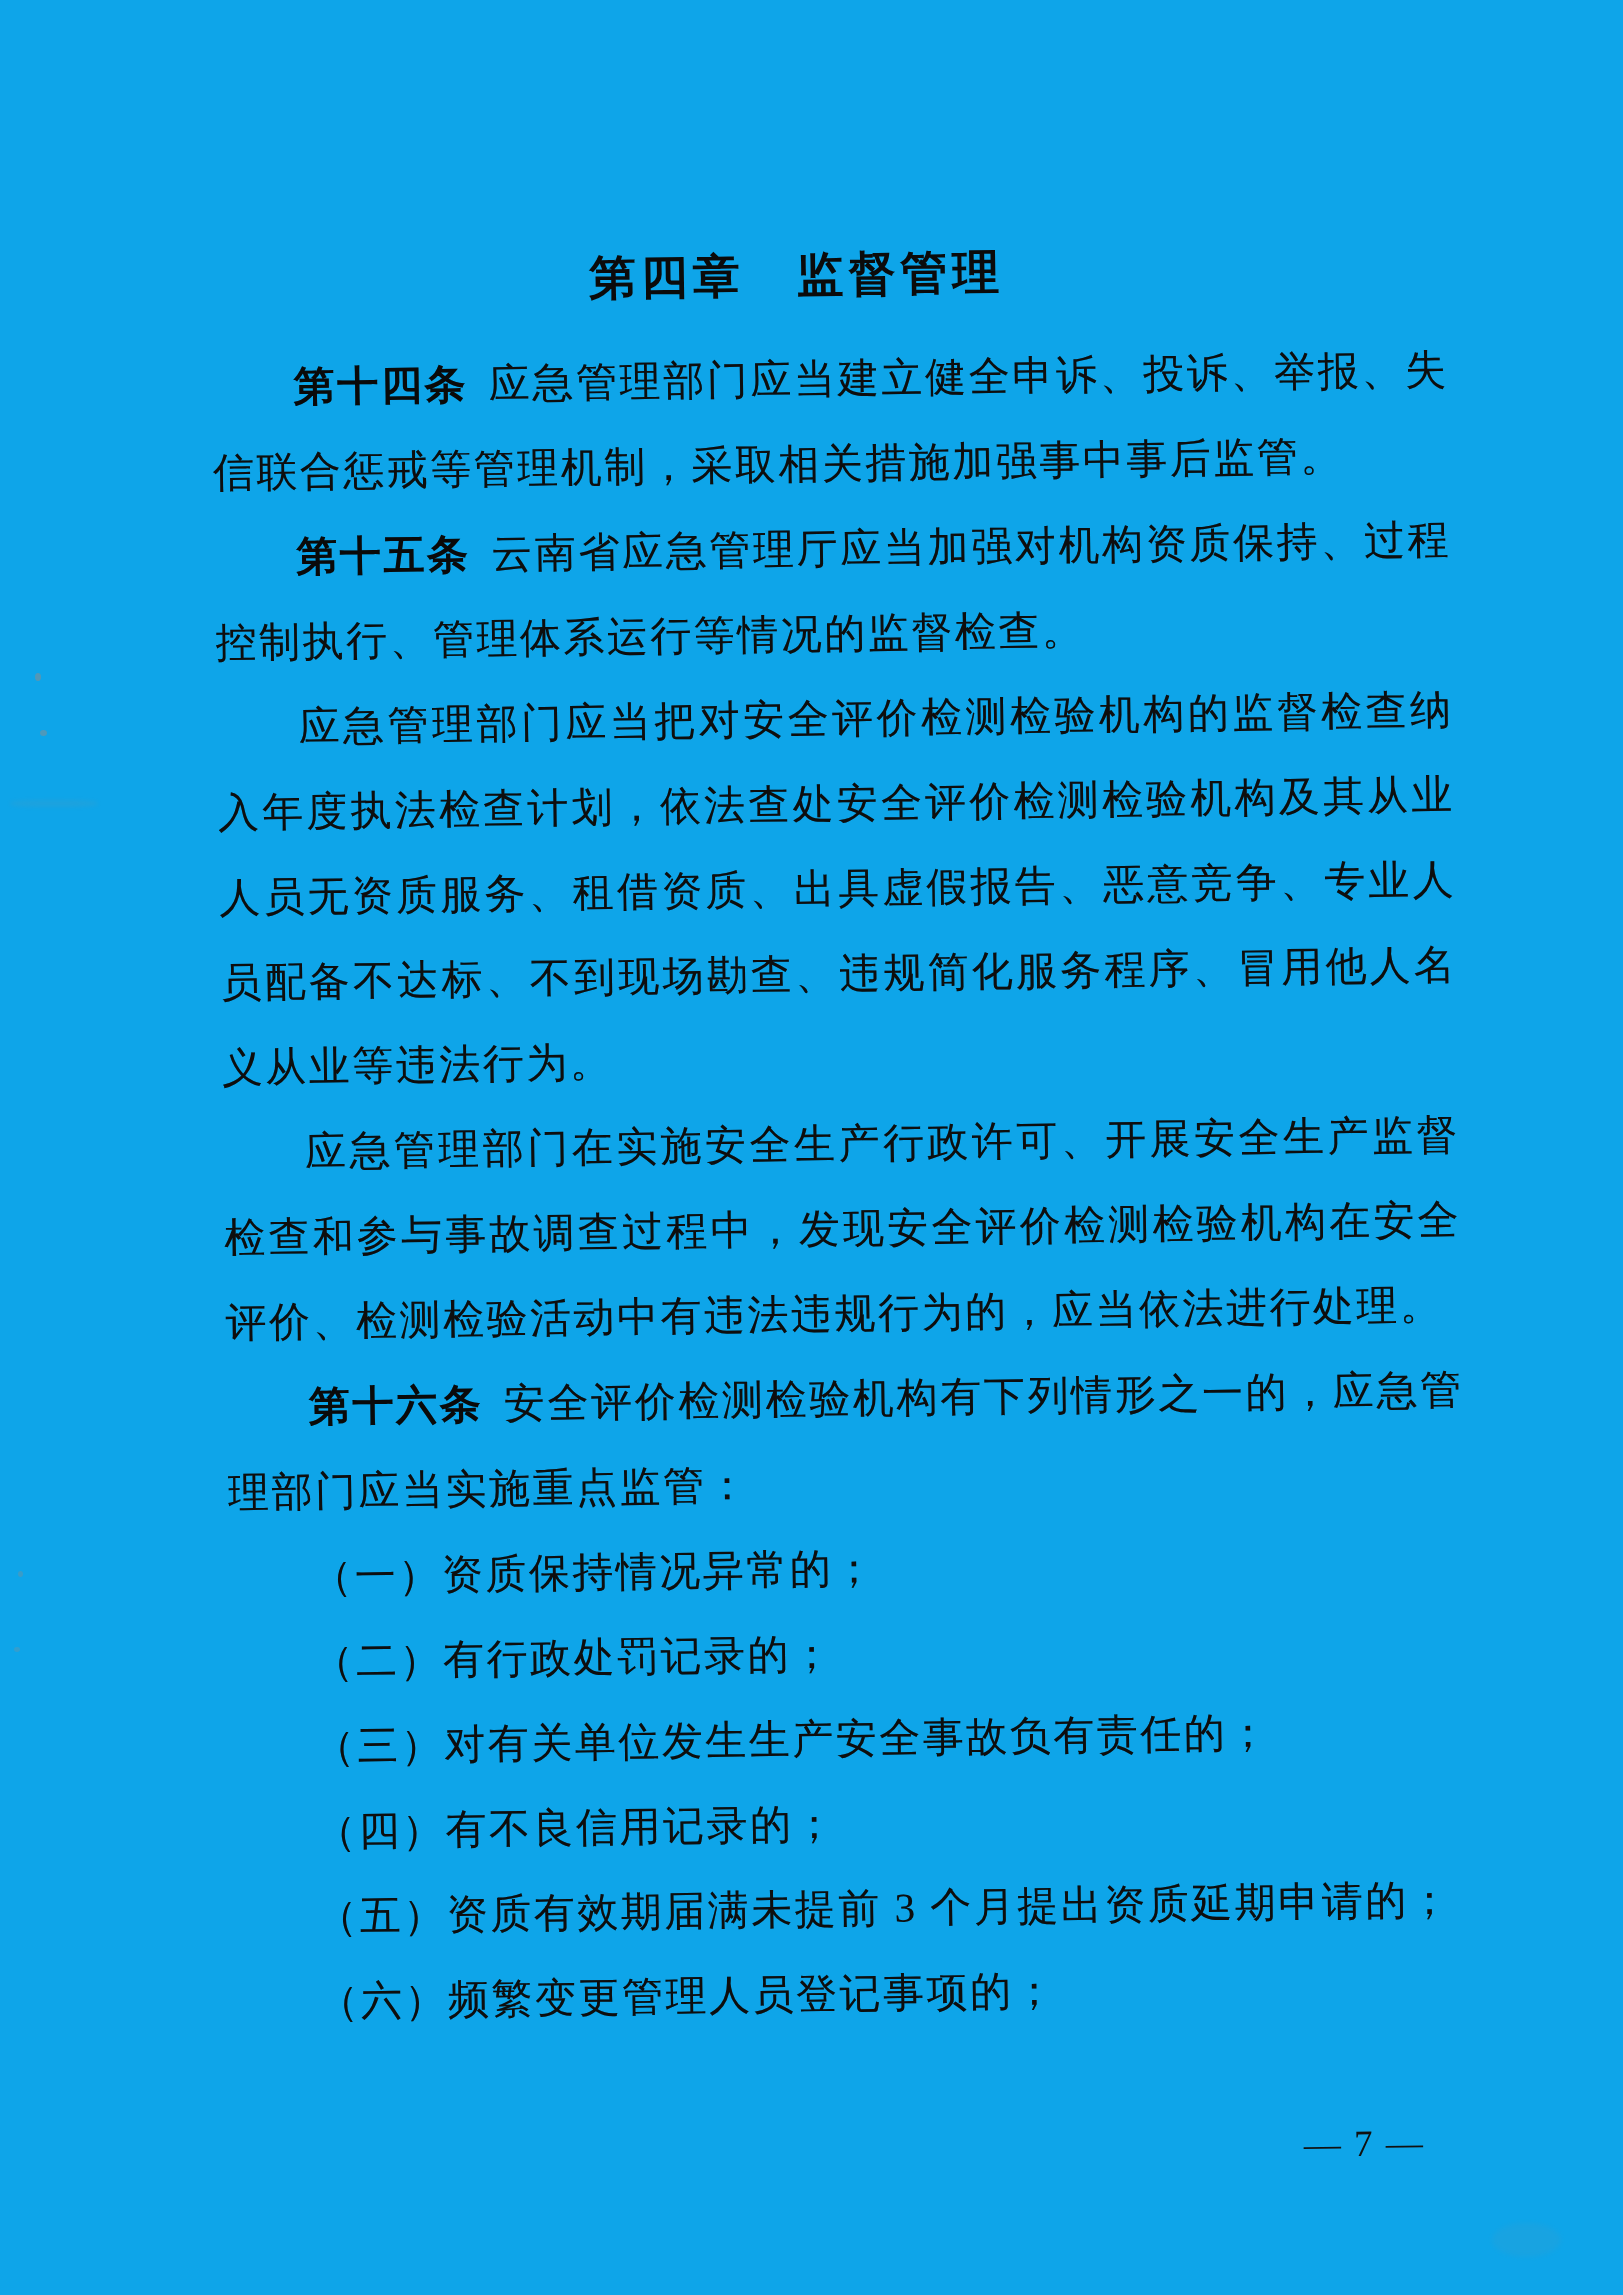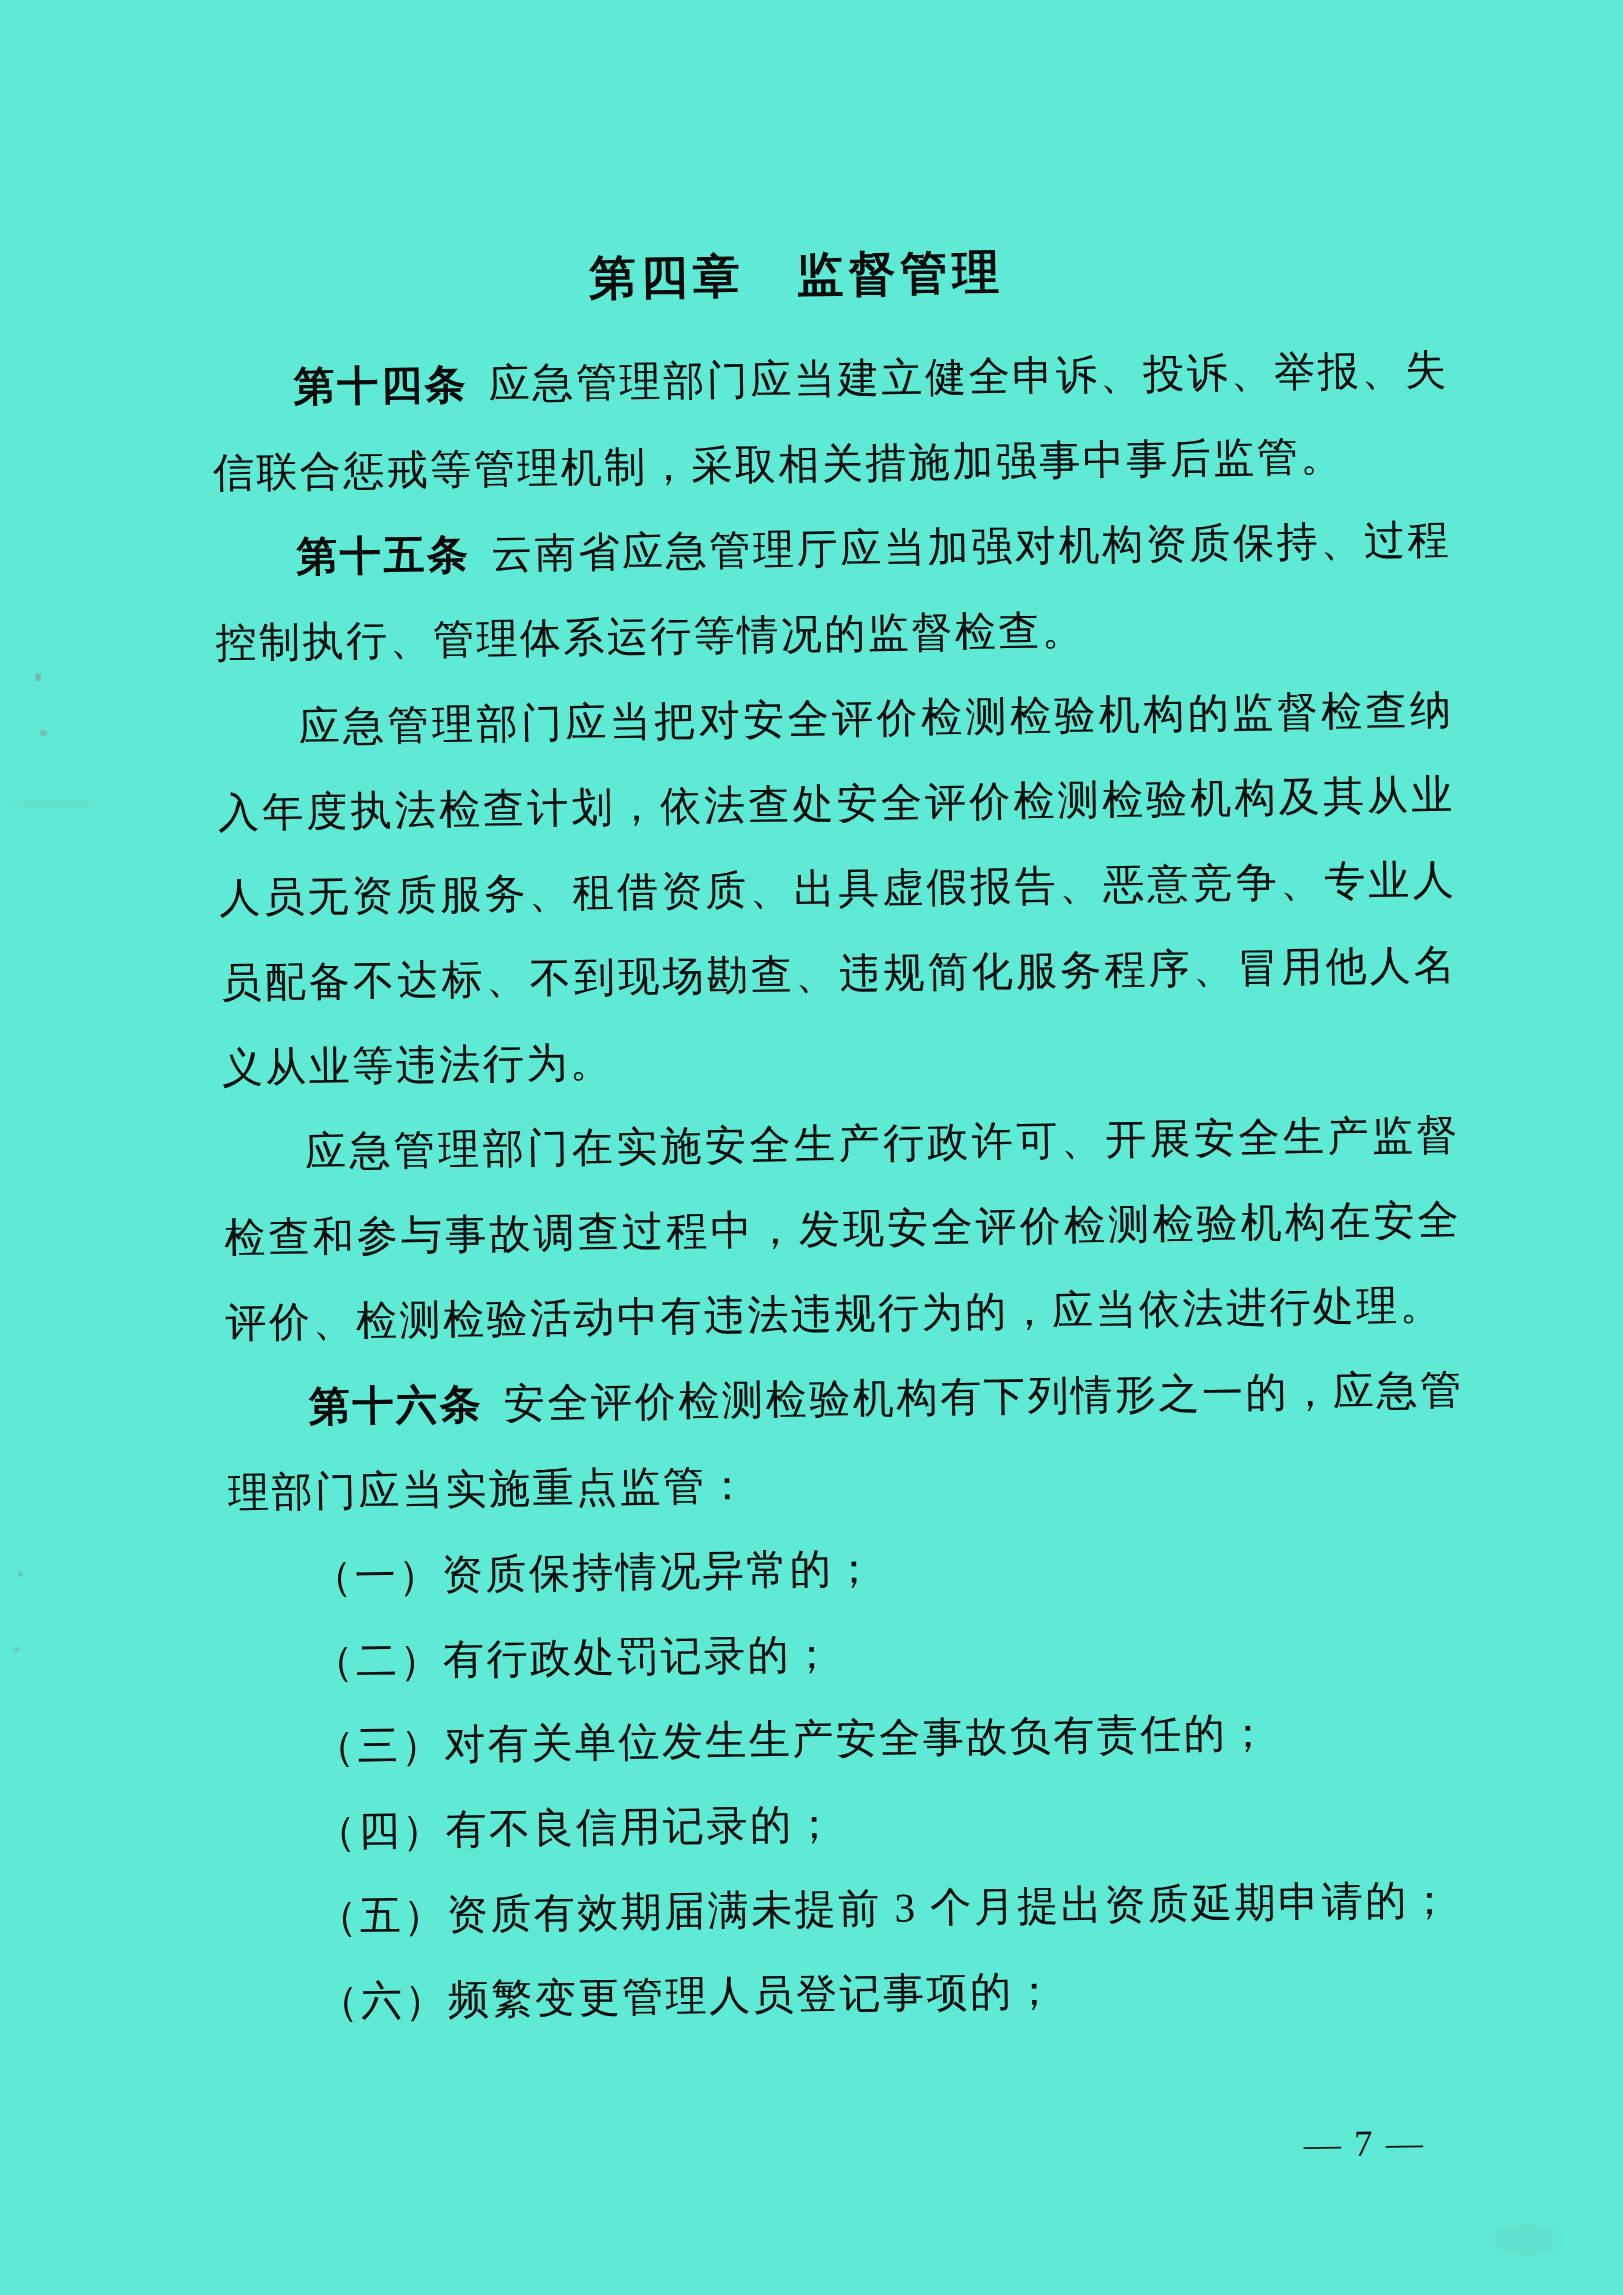--- a/index.html
+++ b/index.html
@@ -4,21 +4,21 @@
 <style>
   html, body {
     margin: 0;
     padding: 0;
     background: #ffffff;
   }
   .page {
     position: relative;
     width: 1623px;
     height: 2295px;
-    background: #5eead4;
+    background: #0ea5e9;
     overflow: hidden;
     color: #101010;
   }
   
   .tilt {
     position: absolute;
     inset: 0;
     transform: rotate(-0.85deg);
     transform-origin: 50% 50%;
   }

